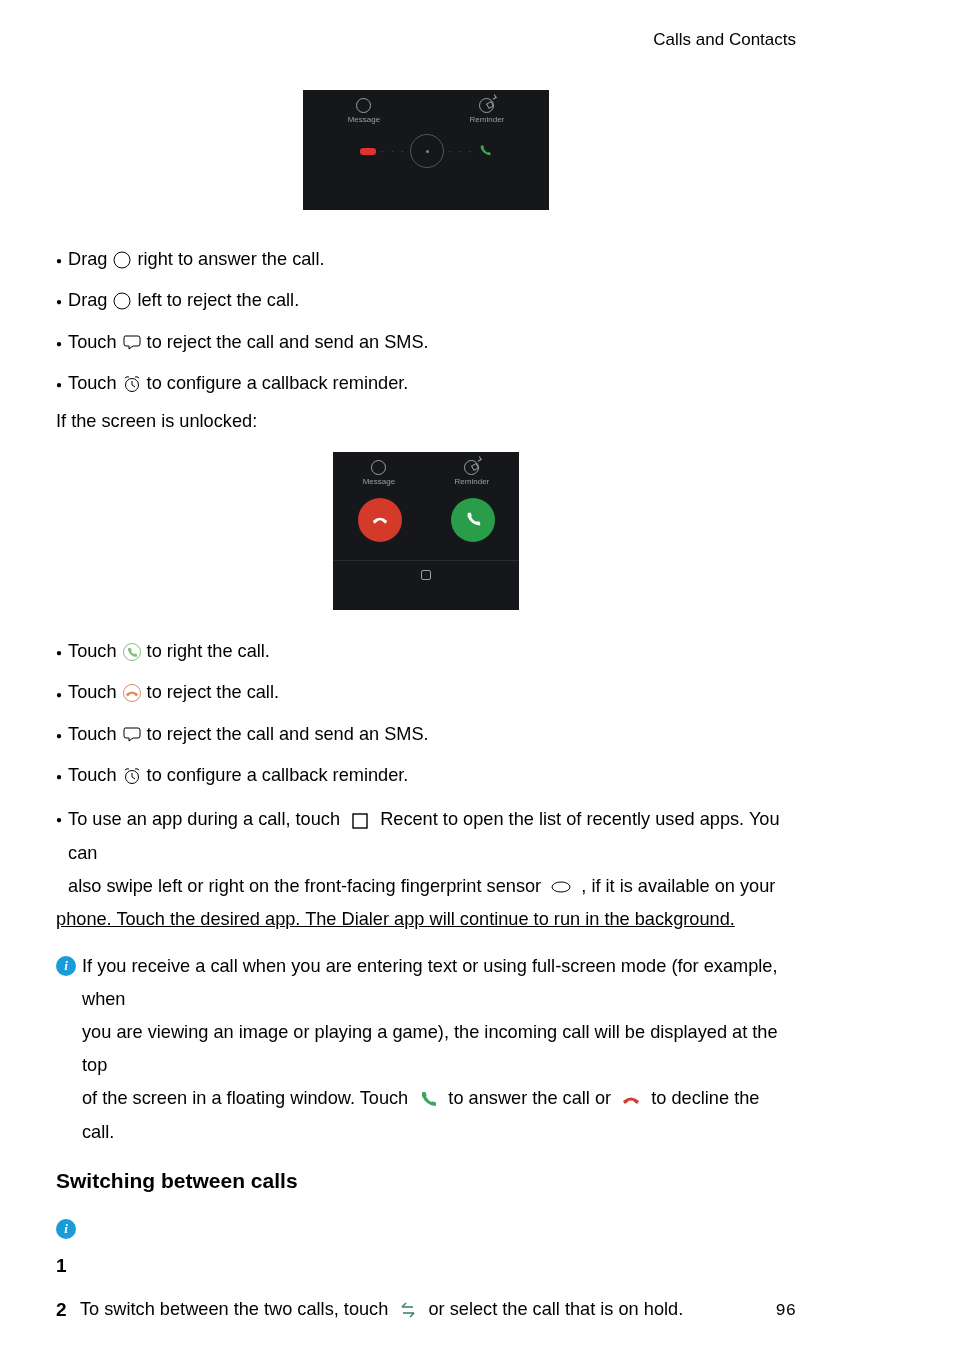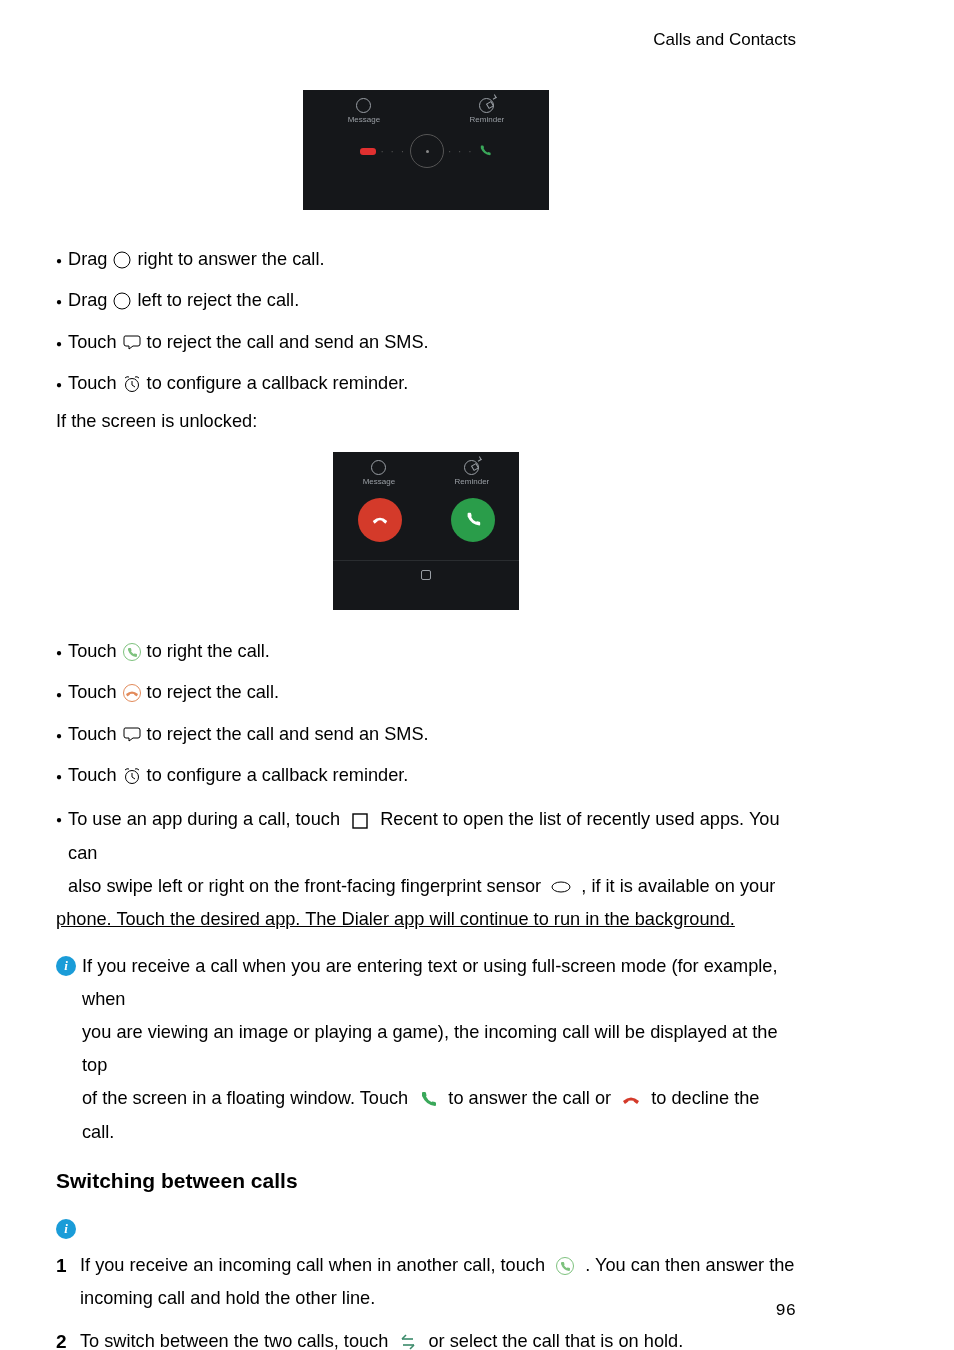--- a/index.html
+++ b/index.html
@@ -290,30 +290,20 @@
 <div class="section-h">Switching between calls</div>
 
 <div class="info-row">
   <div class="info-icon">
         <span>i</span>
       </div>
 </div>
 
 <div class="num-item">
   <div class="num">1</div>
-  <div class="para-wrap">
-    <span>If you receive an incoming call when in another call, touch </span>
-    <span class="inline-icon">
-          <svg viewBox="0 0 20 20">
-            <use href="#svg-answer-small"></use>
-          </svg>
-        </span>
-    <span> . You can then answer the</span><br>
-    <span>incoming call and hold the other line.</span>
-  </div>
 </div>
 
 <div class="num-item">
   <div class="num">2</div>
   <div class="para-wrap">
     <span>To switch between the two calls, touch </span>
     <span class="inline-icon">
           <svg viewBox="0 0 20 20">
             <use href="#svg-swap"></use>
           </svg>

